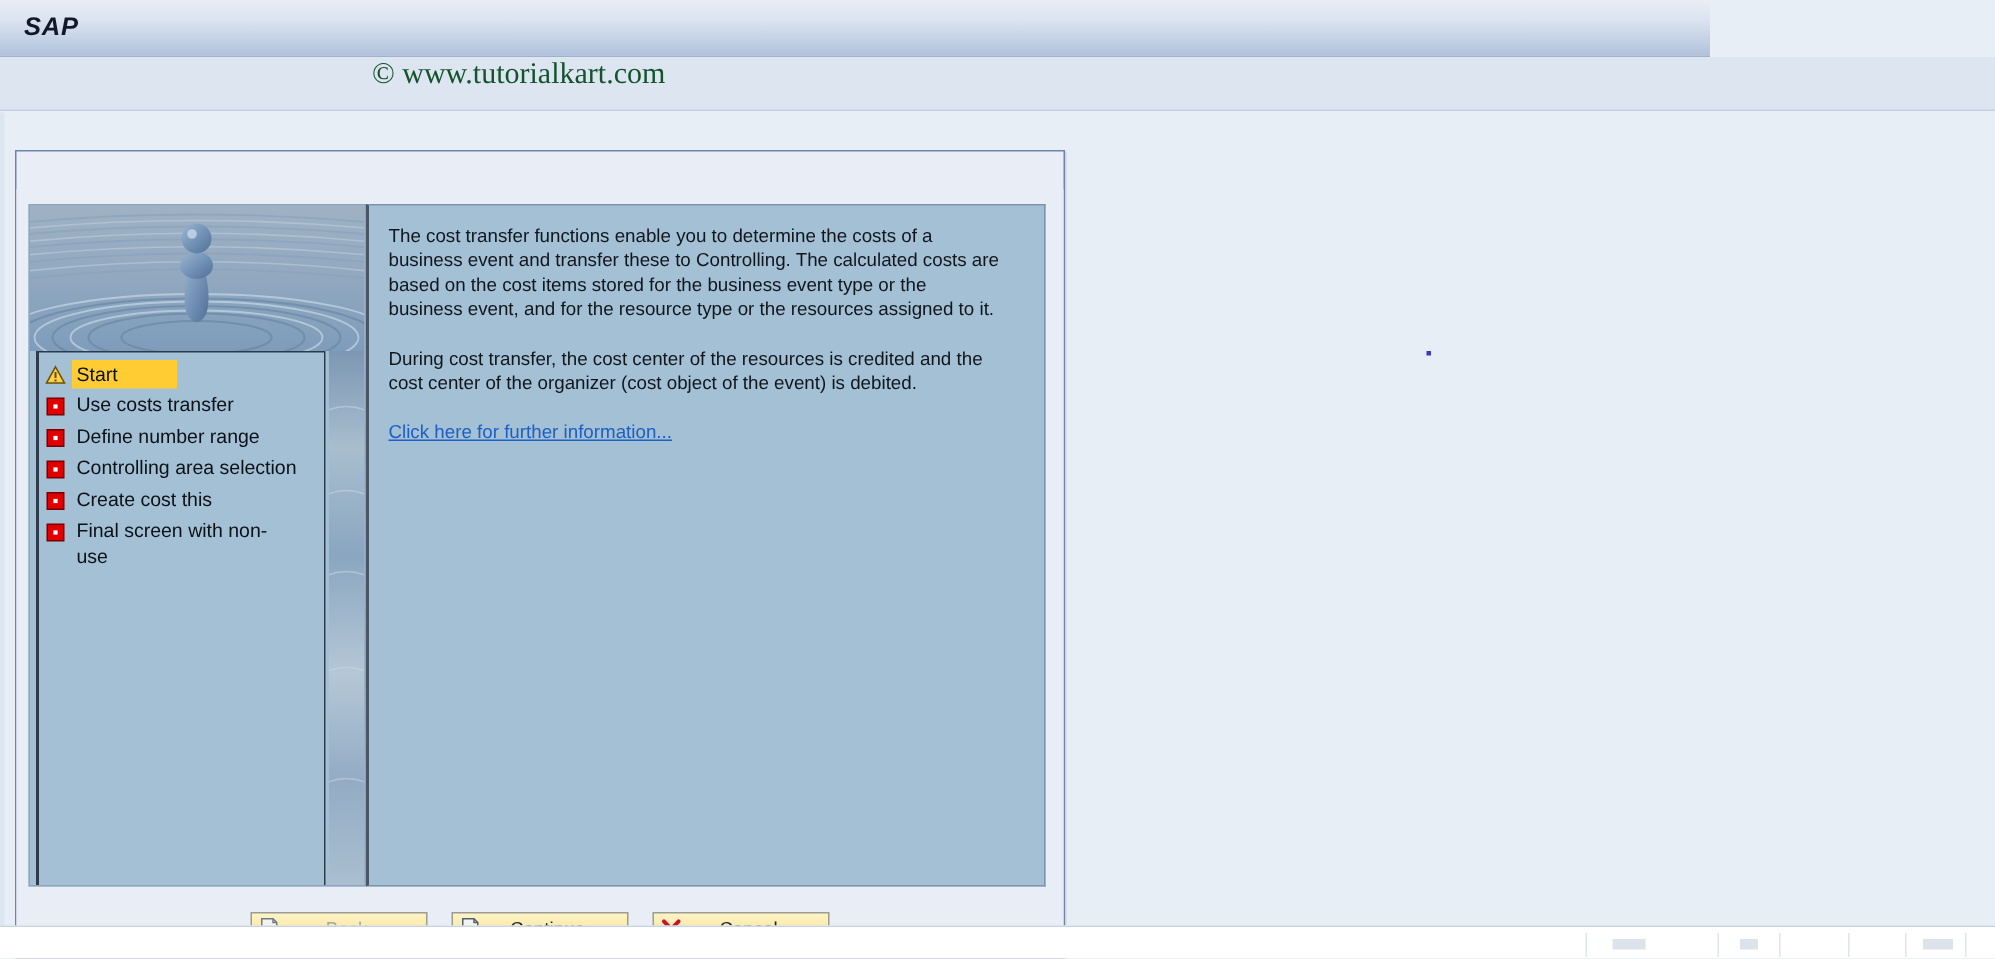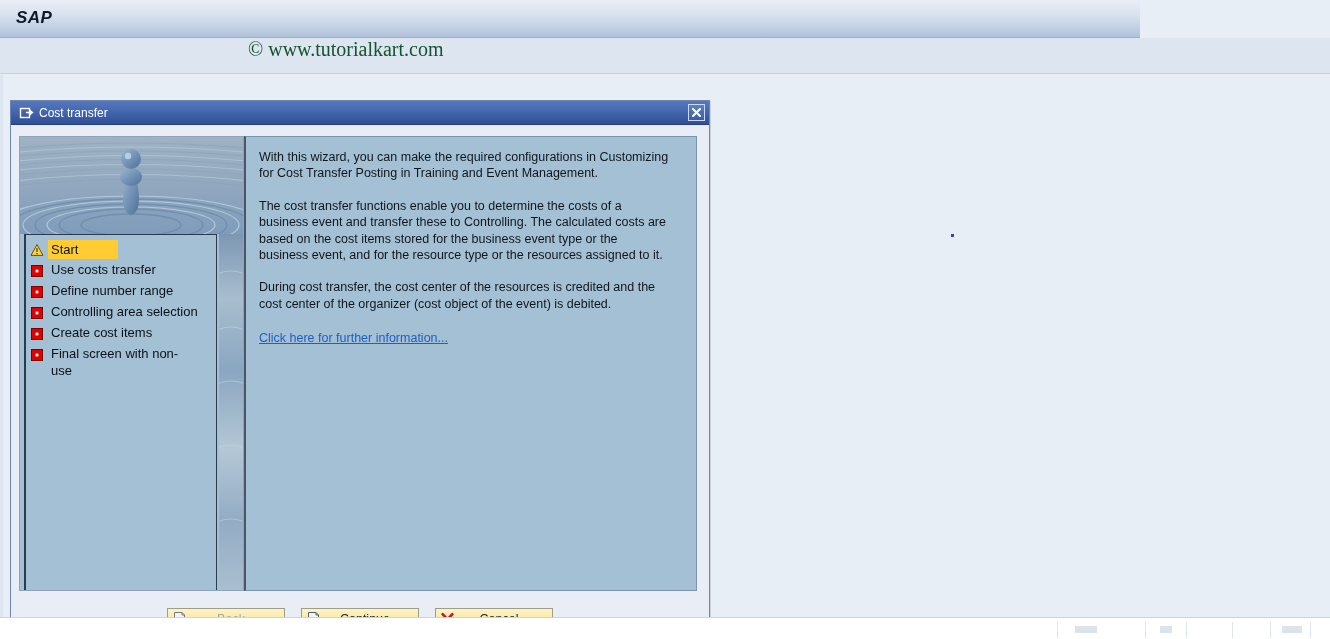--- a/index.html
+++ b/index.html
@@ -281,34 +281,20 @@
 
 <div id="watermark-band"></div>
 <div id="watermark">© www.tutorialkart.com</div>
 
 <div id="canvas"></div>
 <div id="canvas-edge-left"></div>
 <div id="stray-dot"></div>
 
 <div id="dialog">
 
-  <div id="dialog-titlebar">
-    <div id="dialog-title-icon">
-      <svg width="15" height="15" viewBox="0 0 15 15">
-        <rect x="1.5" y="3.5" width="9" height="9" fill="none" stroke="#ffffff" stroke-width="1.4"></rect>
-        <path d="M7 7.5 L13 7.5 M10.2 4.8 L13.4 7.5 L10.2 10.2" fill="none" stroke="#ffffff" stroke-width="1.4"></path>
-      </svg>
-    </div>
-    <div id="dialog-title">Cost transfer</div>
-    <div id="dialog-close" title="Close">
-      <svg width="11" height="11" viewBox="0 0 11 11">
-        <path d="M2 2 L9 9 M9 2 L2 9" stroke="#ffffff" stroke-width="2.1" stroke-linecap="round"></path>
-      </svg>
-    </div>
-  </div>
 
   <div id="dialog-body">
 
     <div id="sidebar">
 
       <div id="sidebar-graphic">
         <svg width="223" height="97" viewBox="0 0 223 97">
           <defs>
             <linearGradient id="skyG" x1="0" y1="0" x2="0" y2="1">
               <stop offset="0%" stop-color="#9fb2c4"></stop>
@@ -403,21 +389,21 @@
           </div>
 
 
           <div class="step-row">
             <span class="step-icon">
               <svg width="14" height="14" viewBox="0 0 14 14">
                 <rect x="1.5" y="1.5" width="11" height="11" fill="#e00000" stroke="#7a0000" stroke-width="1"></rect>
                 <rect x="5.6" y="5.6" width="2.8" height="2.8" fill="#ffffff"></rect>
               </svg>
             </span>
-            <span class="step-label">Create cost items</span>
+            <span class="step-label">Create cost this</span>
           </div>
 
 
           <div class="step-row">
             <span class="step-icon">
               <svg width="14" height="14" viewBox="0 0 14 14">
                 <rect x="1.5" y="1.5" width="11" height="11" fill="#e00000" stroke="#7a0000" stroke-width="1"></rect>
                 <rect x="5.6" y="5.6" width="2.8" height="2.8" fill="#ffffff"></rect>
               </svg>
             </span>
@@ -446,21 +432,20 @@
             <path d="M-2 150 Q 12 144 26 150"></path>
             <path d="M-2 214 Q 12 208 26 214"></path>
             <path d="M-2 288 Q 12 282 26 288"></path>
           </g>
         </svg>
       </div>
 
     </div>
 
     <div id="content">
-      <p class="content-p">With this wizard, you can make the required configurations in Customizing for Cost Transfer Posting in Training and Event Management.</p>
       <p class="content-p">The cost transfer functions enable you to determine the costs of a business event and transfer these to Controlling. The calculated costs are based on the cost items stored for the business event type or the business event, and for the resource type or the resources assigned to it.</p>
       <p class="content-p">During cost transfer, the cost center of the resources is credited and the cost center of the organizer (cost object of the event) is debited.</p>
       <a id="content-link" href="#">Click here for further information...</a>
     </div>
 
     <div id="footer">
 
       <div class="wiz-btn disabled">
         <span class="btn-icon">
           <svg width="17" height="17" viewBox="0 0 17 17">

